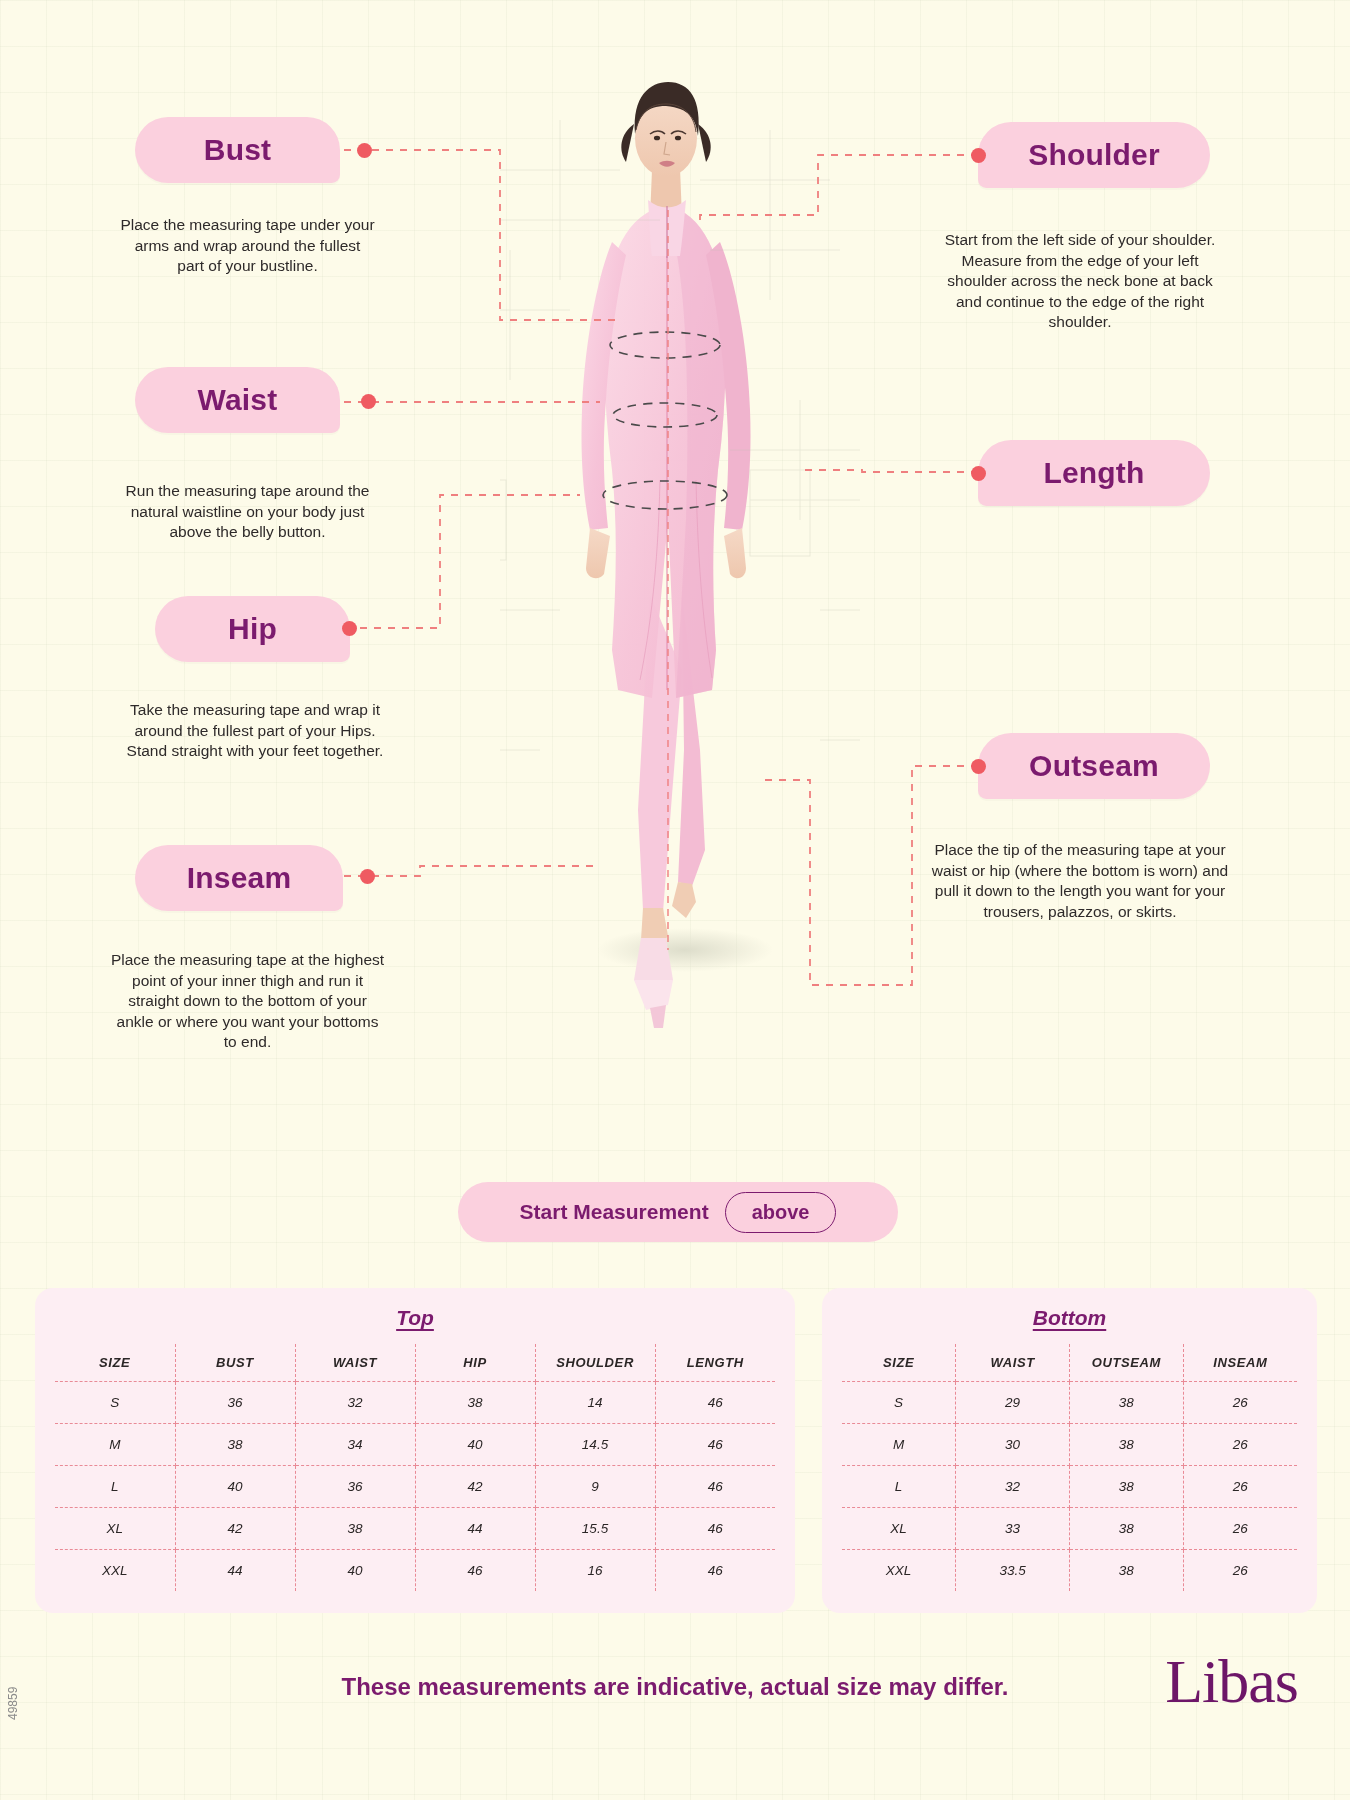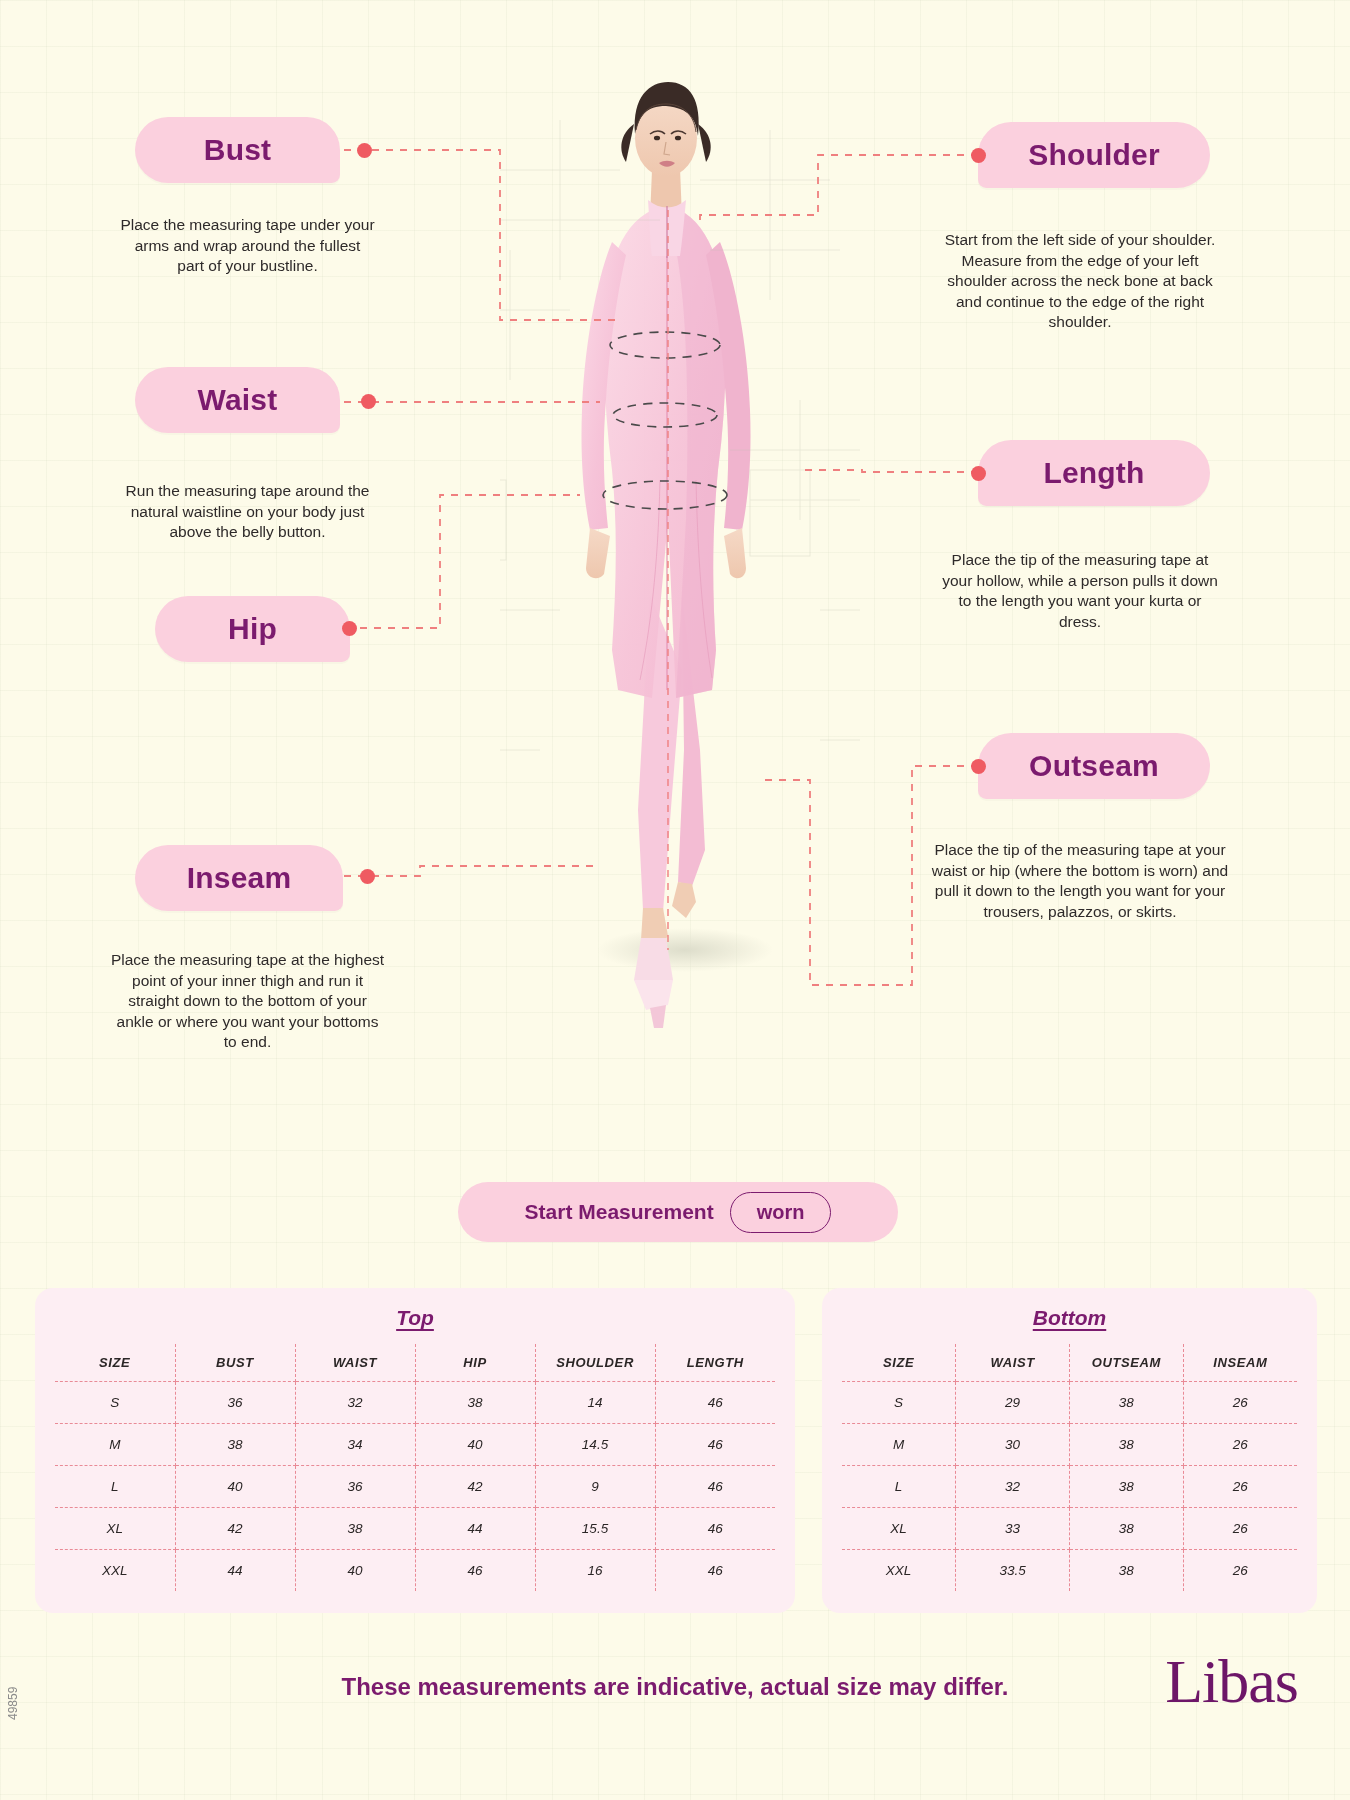--- a/index.html
+++ b/index.html
@@ -299,48 +299,48 @@
   <div class="pill left" style="left:135px; top:367px; width:205px;">
     <span>Waist</span>
   </div>
   <div class="dot" style="left:361px; top:394px;"></div>
   <div class="desc" style="left:110px; top:481px; width:275px;">Run the measuring tape around the natural waistline on your body just above the belly button.</div>
 
   <div class="pill left" style="left:155px; top:596px; width:195px;">
     <span>Hip</span>
   </div>
   <div class="dot" style="left:342px; top:621px;"></div>
+  <div class="desc" style="left:125px; top:700px; width:260px;">Take the measuring tape and wrap it around the fullest part of your Hips. Stand straight with your feet together.</div>
 
   <div class="pill left" style="left:135px; top:845px; width:208px;">
     <span>Inseam</span>
   </div>
   <div class="dot" style="left:360px; top:869px;"></div>
   <div class="desc" style="left:110px; top:950px; width:275px;">Place the measuring tape at the highest point of your inner thigh and run it straight down to the bottom of your ankle or where you want your bottoms to end.</div>
 
   <div class="pill right" style="left:978px; top:122px; width:232px;">
     <span>Shoulder</span>
   </div>
   <div class="dot" style="left:971px; top:148px;"></div>
   <div class="desc" style="left:935px; top:230px; width:290px;">Start from the left side of your shoulder. Measure from the edge of your left shoulder across the neck bone at back and continue to the edge of the right shoulder.</div>
 
   <div class="pill right" style="left:978px; top:440px; width:232px;">
     <span>Length</span>
   </div>
   <div class="dot" style="left:971px; top:466px;"></div>
-  <div class="desc" style="left:940px; top:550px; width:280px;">Place the tip of the measuring tape at your hollow, while a person pulls it down to the length you want your kurta or dress.</div>
 
   <div class="pill right" style="left:978px; top:733px; width:232px;">
     <span>Outseam</span>
   </div>
   <div class="dot" style="left:971px; top:759px;"></div>
   <div class="desc" style="left:930px; top:840px; width:300px;">Place the tip of the measuring tape at your waist or hip (where the bottom is worn) and pull it down to the length you want for your trousers, palazzos, or skirts.</div>
 
   <div class="bm-bar">
     <div class="bm-label">Start Measurement</div>
-    <div class="bm-unit">worn</div>
+    <div class="bm-unit">above</div>
   </div>
 
   <div class="table-card" style="left:35px; top:1288px; width:760px;">
     <div class="table-title">Top</div>
     <table class="size">
       <tbody>
           <tr>
         <th>SIZE</th>
         <th>BUST</th>
         <th>WAIST</th>

